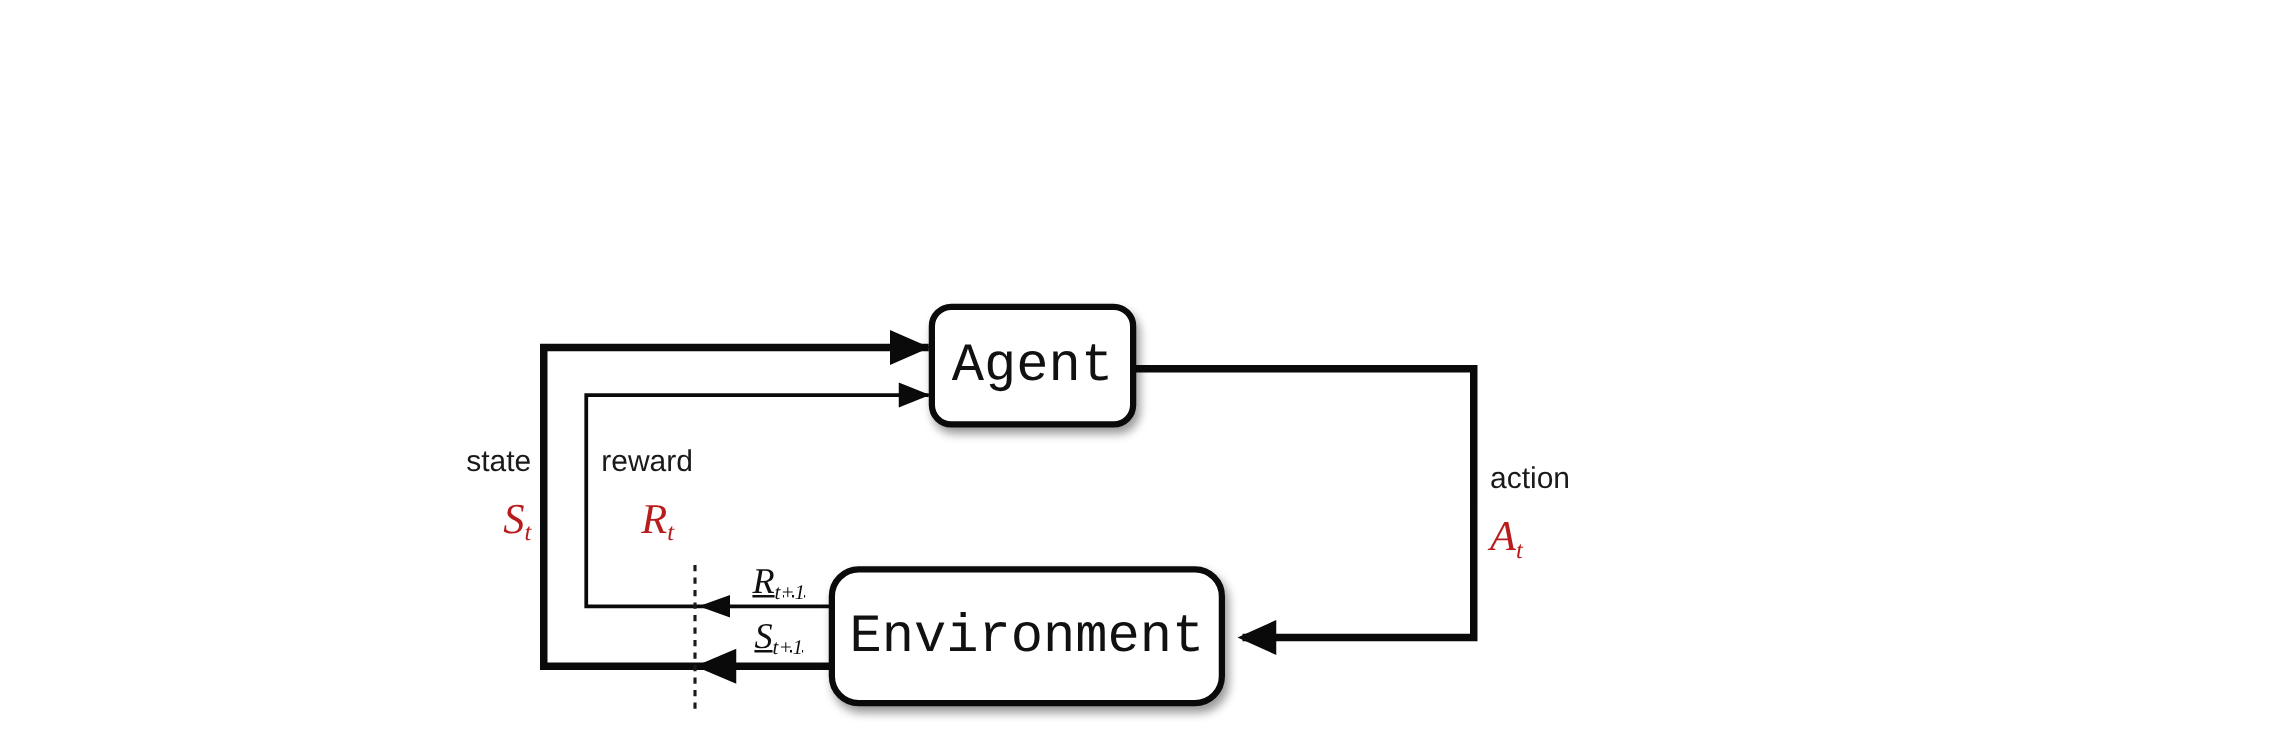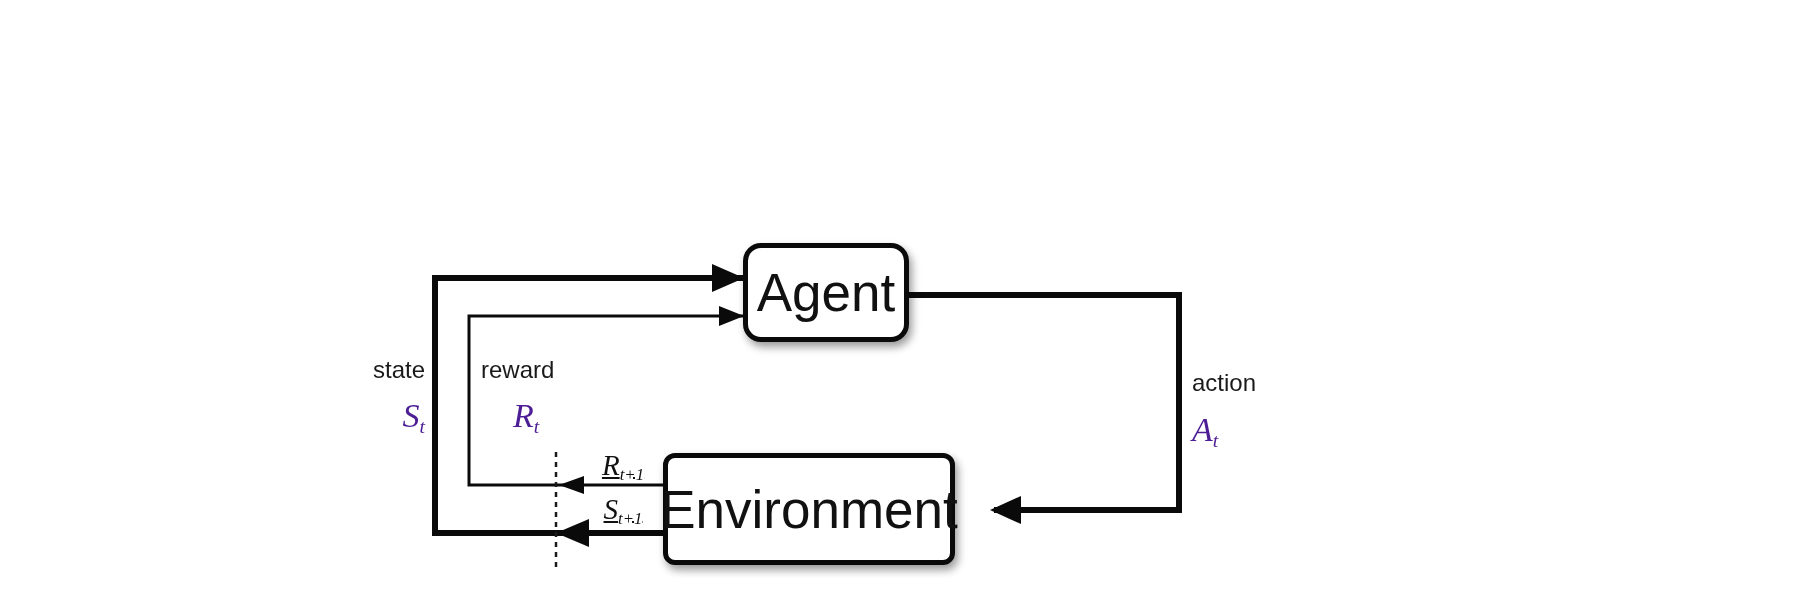--- a/index.html
+++ b/index.html
@@ -35,52 +35,53 @@
     height: 594px;
   }
   .node-box {
     position: absolute;
     box-sizing: border-box;
     background: #ffffff;
     border: 5px solid #0a0a0a;
     display: flex;
     align-items: center;
     justify-content: center;
-    font-size: 53px;
+    font-size: 43px;
     color: #111111;
     box-shadow: 3px 5px 8px rgba(0,0,0,0.40);
+    font-family: Liberation Mono, monospace;
   }
   .agent-box {
     left: 743px;
     top: 243px;
     width: 166px;
     height: 99px;
     border-radius: 18px;
   }
   .env-box {
     left: 663px;
     top: 453px;
-    width: 292px;
+    width: 317px;
     height: 112px;
-    border-radius: 12px;
+    border-radius: 24px;
   }
   .edge-word {
     position: absolute;
     font-size: 24px;
     line-height: 1;
     color: #1a1a1a;
     white-space: nowrap;
   }
   .math-sym {
     position: absolute;
     font-family: "Liberation Serif", serif;
     font-style: italic;
     font-size: 34px;
     line-height: 1;
-    color: #4c1d95;
+    color: #b91c1c;
     white-space: nowrap;
   }
   .math-sym sub, .math-sym-small sub {
     font-size: 0.58em;
     font-style: italic;
     vertical-align: baseline;
     position: relative;
     top: 0.28em;
     letter-spacing: 0;
   }

